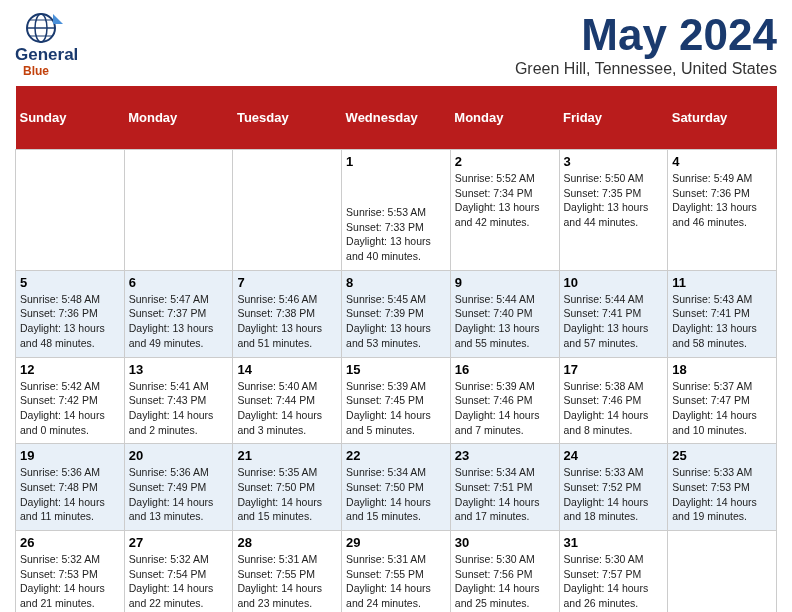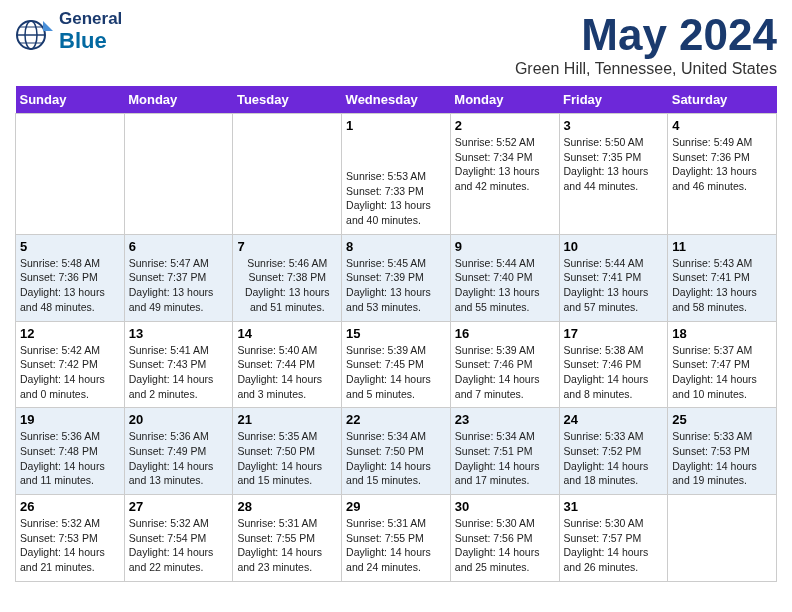--- a/index.html
+++ b/index.html
@@ -16,44 +16,45 @@
       align-items: flex-start;
       margin-bottom: 8px;
     }
     .logo {
       display: flex;
       flex-direction: column;
       align-items: flex-start;
     }
     .logo-row {
       display: flex;
-      align-items: flex-end;
+      align-items: center;
+      flex-direction: column;
     }
     .title-block {
       text-align: right;
     }
     .main-title {
       font-size: 44px;
       font-weight: bold;
       color: #1a3a6e;
     }
     .subtitle {
       font-size: 16px;
       color: #333;
       font-weight: normal;
     }
     table {
       width: 100%;
       border-collapse: collapse;
       font-size: 11px;
     }
     thead tr th {
-      background-color: #6d28d9;
+      background-color: #b91c1c;
       color: #fff;
-      padding: 6px 4px;
+      padding: 24px 4px;
       text-align: left;
       font-size: 13px;
       font-weight: bold;
     }
     tbody tr {
       vertical-align: top;
     }
     tbody tr:nth-child(odd) {
       background-color: #fff;
     }
@@ -95,21 +96,21 @@
           <ellipse cx="16" cy="18" rx="6" ry="14" fill="none" stroke="#1a3a6e" stroke-width="1.5"></ellipse>
           <line x1="2" y1="18" x2="30" y2="18" stroke="#1a3a6e" stroke-width="1.5"></line>
           <line x1="4" y1="10" x2="28" y2="10" stroke="#1a3a6e" stroke-width="1"></line>
           <line x1="4" y1="26" x2="28" y2="26" stroke="#1a3a6e" stroke-width="1"></line>
 
           <polygon points="28,4 38,14 28,14" fill="#4a90d9"></polygon>
         </svg>
       </div>
       <div>
         <div style="font-size:17px; font-weight:bold; color:#1a3a6e; line-height:1.1;">General</div>
-        <div style="font-size:22px; font-weight:bold; color:#0369a1; line-height:1.1;">Blue</div>
+        <div style="font-size:12px; font-weight:bold; color:#c2410c; line-height:1.1;margin-left:8px;">Blue</div>
       </div>
     </div>
   </div>
   <div class="title-block">
     <div class="main-title">May 2024</div>
     <div class="subtitle">Green Hill, Tennessee, United States</div>
   </div>
 </div>
 
 <table>
@@ -168,21 +169,21 @@
         </td>
         <td>
           <span class="day-num">6</span>
           <div class="day-info" style="white-space: pre-line;">Sunrise: 5:47 AM
 Sunset: 7:37 PM
 Daylight: 13 hours
 and 49 minutes.</div>
         </td>
         <td>
           <span class="day-num">7</span>
-          <div class="day-info" style="white-space: pre-line; text-align: center;">Sunrise: 5:46 AM
+          <div class="day-info" style="white-space: pre-line;">Sunrise: 5:46 AM
 Sunset: 7:38 PM
 Daylight: 13 hours
 and 51 minutes.</div>
         </td>
         <td>
           <span class="day-num">8</span>
           <div class="day-info" style="white-space: pre-line;">Sunrise: 5:45 AM
 Sunset: 7:39 PM
 Daylight: 13 hours
 and 53 minutes.</div>

